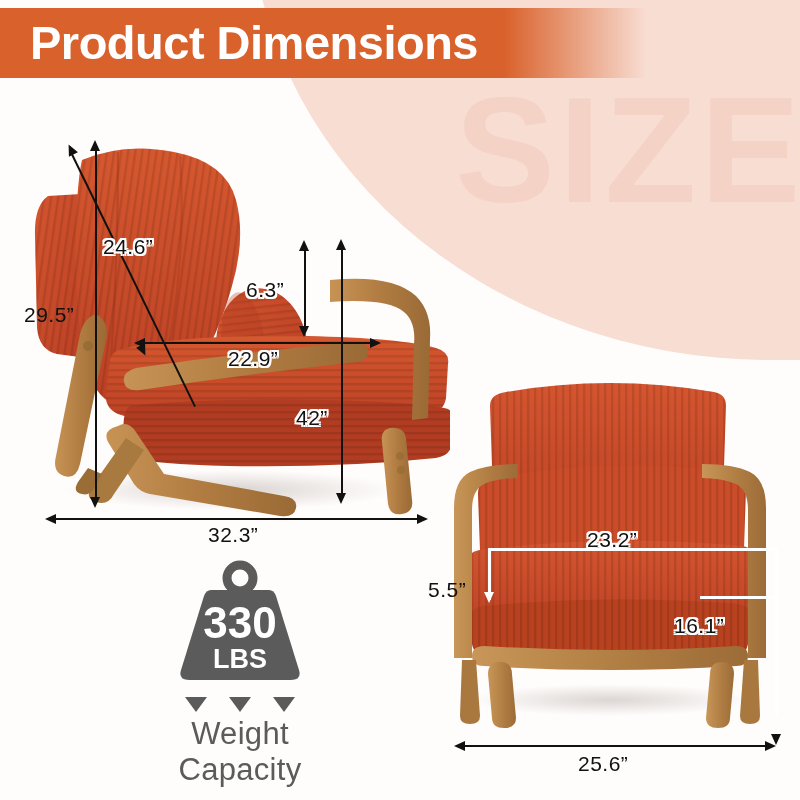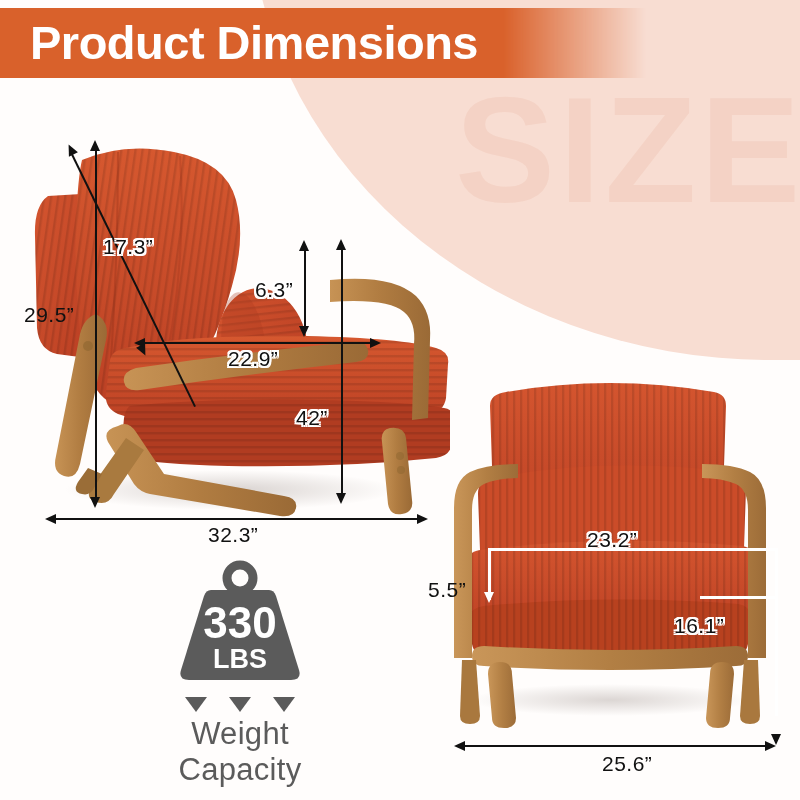--- a/index.html
+++ b/index.html
@@ -158,26 +158,26 @@
   </svg>
 
   <div class="rule v" style="left:95px;top:148px;height:352px;"></div>
   <div class="arrow ar-u" style="left:90px;top:140px;"></div>
   <div class="arrow ar-d" style="left:90px;top:497px;"></div>
   <div class="dim" style="left:24px;top:303px;">29.5”</div>
 
   <div class="diag" style="left:71px;top:150px;width:285px;transform:rotate(64deg);"></div>
   <div class="arrow ar-u" style="left:66px;top:144px;transform:rotate(-26deg);"></div>
   <div class="arrow ar-d" style="left:138px;top:345px;transform:rotate(-26deg);"></div>
-  <div class="dim onimg" style="left:103px;top:235px;">17.3”</div>
+  <div class="dim onimg" style="left:103px;top:235px;">24.6”</div>
 
   <div class="rule v" style="left:304px;top:248px;height:82px;"></div>
   <div class="arrow ar-u" style="left:299px;top:240px;"></div>
   <div class="arrow ar-d" style="left:299px;top:326px;"></div>
-  <div class="dim onimg" style="left:255px;top:278px;">6.3”</div>
+  <div class="dim onimg" style="left:246px;top:278px;">6.3”</div>
 
   <div class="rule h" style="left:143px;top:342px;width:230px;"></div>
   <div class="arrow ar-l" style="left:134px;top:338px;"></div>
   <div class="arrow ar-r" style="left:370px;top:338px;"></div>
   <div class="dim onimg" style="left:228px;top:347px;">22.9”</div>
 
   <div class="rule v" style="left:341px;top:247px;height:250px;"></div>
   <div class="arrow ar-u" style="left:336px;top:239px;"></div>
   <div class="arrow ar-d" style="left:336px;top:493px;"></div>
   <div class="dim onimg" style="left:296px;top:406px;">42”</div>
@@ -241,21 +241,21 @@
   <div class="dim" style="left:428px;top:578px;">5.5”</div>
 
   <div class="rule v w" style="left:775px;top:596px;height:120px;width:3px;"></div>
   <div class="rule h w" style="left:700px;top:596px;width:78px;height:3px;"></div>
   <div class="dim onimg" style="left:674px;top:614px;">16.1”</div>
 
   <div class="rule h" style="left:463px;top:745px;width:305px;"></div>
   <div class="arrow ar-l" style="left:454px;top:741px;"></div>
   <div class="arrow ar-r" style="left:765px;top:741px;"></div>
   <div class="arrow ar-d" style="left:771px;top:734px;"></div>
-  <div class="dim" style="left:578px;top:752px;margin-left:24px;">25.6”</div>
+  <div class="dim" style="left:578px;top:752px;">25.6”</div>
 
   <div class="badge-wrap">
     <svg width="150" height="130" viewBox="0 0 150 130">
       <circle cx="75" cy="18" r="13" fill="none" stroke="#5b5b5b" stroke-width="9"></circle>
       <path d="M46 30 q-5 0 -7 6 L16 110 q-3 10 8 10 l102 0 q11 0 8 -10 L111 36 q-2 -6 -7 -6 z" fill="#5b5b5b"></path>
       <text x="75" y="78" text-anchor="middle" fill="#ffffff" font-family="Liberation Sans, sans-serif" font-size="44" font-weight="bold">330</text>
       <text x="75" y="108" text-anchor="middle" fill="#ffffff" font-family="Liberation Sans, sans-serif" font-size="27" font-weight="bold">LBS</text>
     </svg>
     <div class="tri-row">
       <div class="tri"></div>

